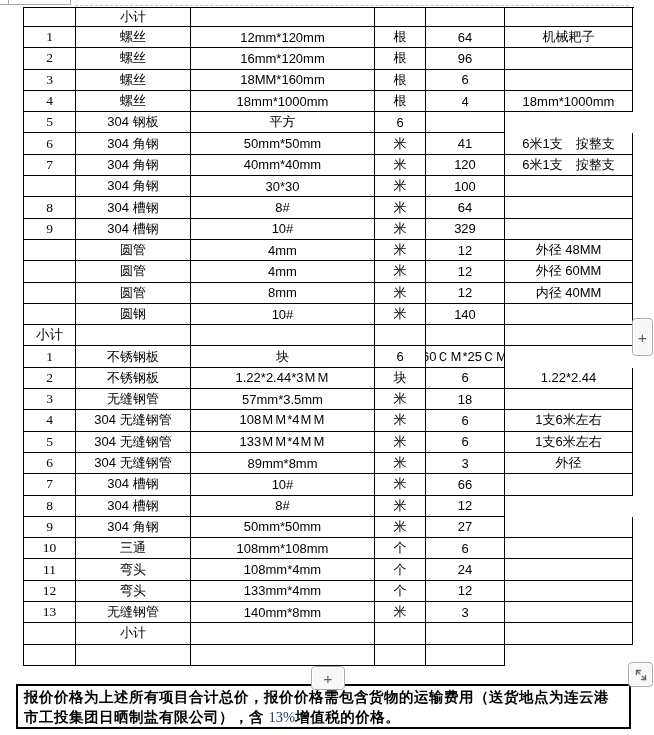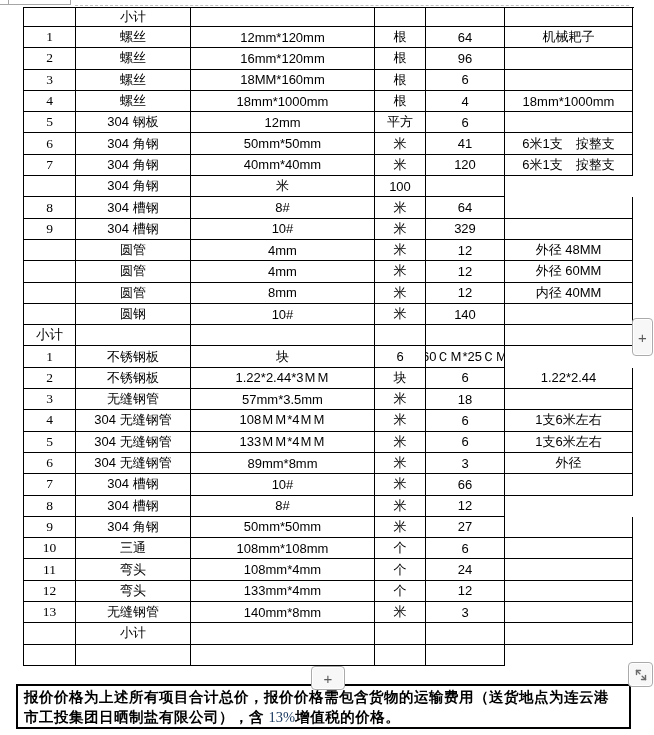--- a/index.html
+++ b/index.html
@@ -101,21 +101,20 @@
       <div class="td c-no">4</div>
       <div class="td c-name">螺丝</div>
       <div class="td c-spec">18mm*1000mm</div>
       <div class="td c-unit">根</div>
       <div class="td c-qty">4</div>
       <div class="td c-remark">18mm*1000mm</div>
     </div>
     <div class="tr">
       <div class="td c-no">5</div>
       <div class="td c-name">304 钢板</div>
-      <div class="td c-spec">12mm</div>
       <div class="td c-unit">平方</div>
       <div class="td c-qty">6</div>
       <div class="td c-remark"></div>
     </div>
     <div class="tr">
       <div class="td c-no">6</div>
       <div class="td c-name">304 角钢</div>
       <div class="td c-spec">50mm*50mm</div>
       <div class="td c-unit">米</div>
       <div class="td c-qty">41</div>
@@ -125,20 +124,21 @@
       <div class="td c-no">7</div>
       <div class="td c-name">304 角钢</div>
       <div class="td c-spec">40mm*40mm</div>
       <div class="td c-unit">米</div>
       <div class="td c-qty">120</div>
       <div class="td c-remark">6米1支　按整支</div>
     </div>
     <div class="tr">
       <div class="td c-no"></div>
       <div class="td c-name">304 角钢</div>
+      <div class="td c-spec">30*30</div>
       <div class="td c-unit">米</div>
       <div class="td c-qty">100</div>
       <div class="td c-remark"></div>
     </div>
     <div class="tr">
       <div class="td c-no">8</div>
       <div class="td c-name">304 槽钢</div>
       <div class="td c-spec">8#</div>
       <div class="td c-unit">米</div>
       <div class="td c-qty">64</div>

